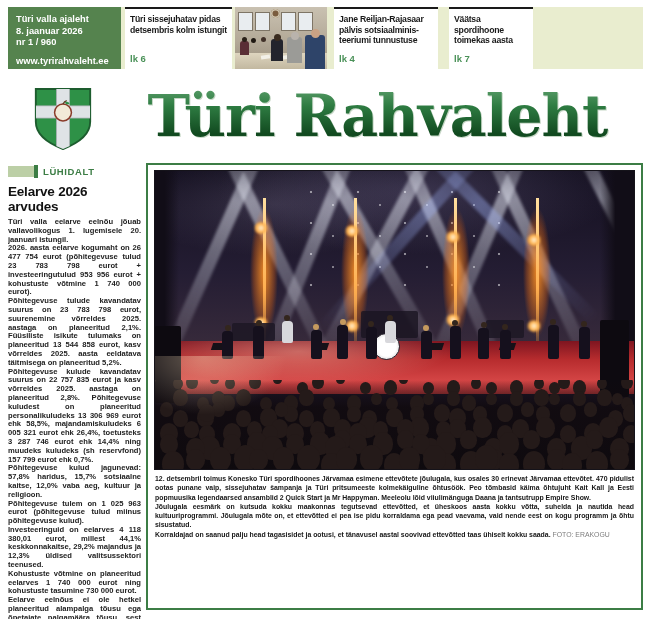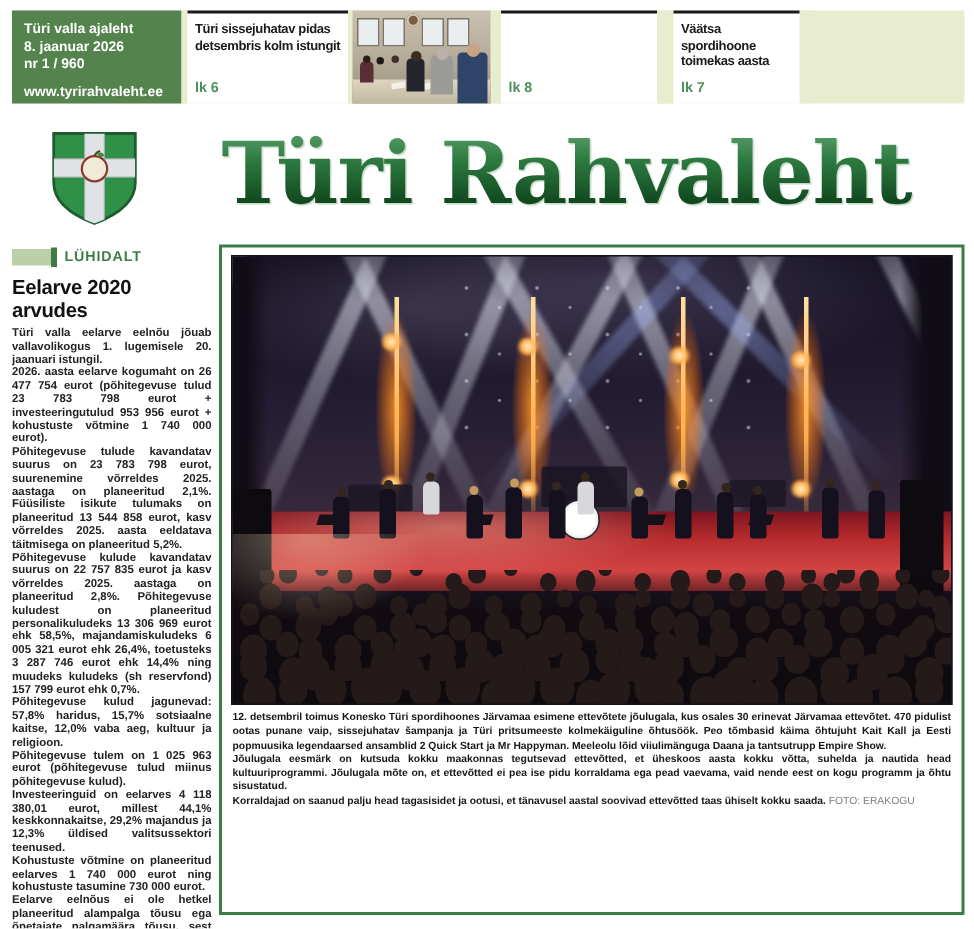--- a/index.html
+++ b/index.html
@@ -163,21 +163,22 @@
     <span class="m-head h-sm hs3"></span>
     <span class="m-fig f-suit"></span>
     <span class="m-head h-suit"></span>
     <span class="m-fig f-gray"></span>
     <span class="m-head h-gray"></span>
     <span class="m-fig f-blue"></span>
     <span class="m-head h-blue"></span>
   </div>
   <div class="gap g3"></div>
   <div class="teaser t2">
-    <div class="lk">lk 8</div>
+    <div class="ttl">Jane Reiljan-Rajasaar pälvis sotsiaalminis-teeriumi tunnustuse</div>
+    <div class="lk">lk 4</div>
   </div>
   <div class="gap g4"></div>
   <div class="teaser t3">
     <div class="ttl">Väätsa spordihoone toimekas aasta</div>
     <div class="lk">lk 7</div>
   </div>
   <div class="gap g5"></div>
 </div>
 
 <div class="masthead">
@@ -198,21 +199,21 @@
   </svg>
   <div class="mast-title">Türi Rahvaleht</div>
 </div>
 
 <div class="leftcol">
   <div class="luh">
     <span class="chip"></span>
     <span class="bar"></span>
     <span class="lbl">LÜHIDALT</span>
   </div>
-  <h2>Eelarve 2020 arvudes</h2>
+  <h2>Eelarve 2026 arvudes</h2>
   <p>Türi valla eelarve eelnõu jõuab vallavolikogus 1. lugemisele 20. jaanuari istungil.</p>
   <p>2026. aasta eelarve kogumaht on 26 477 754 eurot (põhitegevuse tulud 23 783 798 eurot + investeeringutulud 953 956 eurot + kohustuste võtmine 1 740 000 eurot).</p>
   <p>Põhitegevuse tulude kavandatav suurus on 23 783 798 eurot, suurenemine võrreldes 2025. aastaga on planeeritud 2,1%. Füüsiliste isikute tulumaks on planeeritud 13 544 858 eurot, kasv võrreldes 2025. aasta eeldatava täitmisega on planeeritud 5,2%.</p>
   <p>Põhitegevuse kulude kavandatav suurus on 22 757 835 eurot ja kasv võrreldes 2025. aastaga on planeeritud 2,8%. Põhitegevuse kuludest on planeeritud personalikuludeks 13 306 969 eurot ehk 58,5%, majandamiskuludeks 6 005 321 eurot ehk 26,4%, toetusteks 3 287 746 eurot ehk 14,4% ning muudeks kuludeks (sh reservfond) 157 799 eurot ehk 0,7%.</p>
   <p>Põhitegevuse kulud jagunevad: 57,8% haridus, 15,7% sotsiaalne kaitse, 12,0% vaba aeg, kultuur ja religioon.</p>
   <p>Põhitegevuse tulem on 1 025 963 eurot (põhitegevuse tulud miinus põhitegevuse kulud).</p>
   <p>Investeeringuid on eelarves 4 118 380,01 eurot, millest 44,1% keskkonnakaitse, 29,2% majandus ja 12,3% üldised valitsussektori teenused.</p>
   <p>Kohustuste võtmine on planeeritud eelarves 1 740 000 eurot ning kohustuste tasumine 730 000 eurot.</p>
   <p>Eelarve eelnõus ei ole hetkel planeeritud alampalga tõusu ega õpetajate palgamäära tõusu, sest neid ei ole praeguseks hetkeks veel kinnitatud.</p>
 

